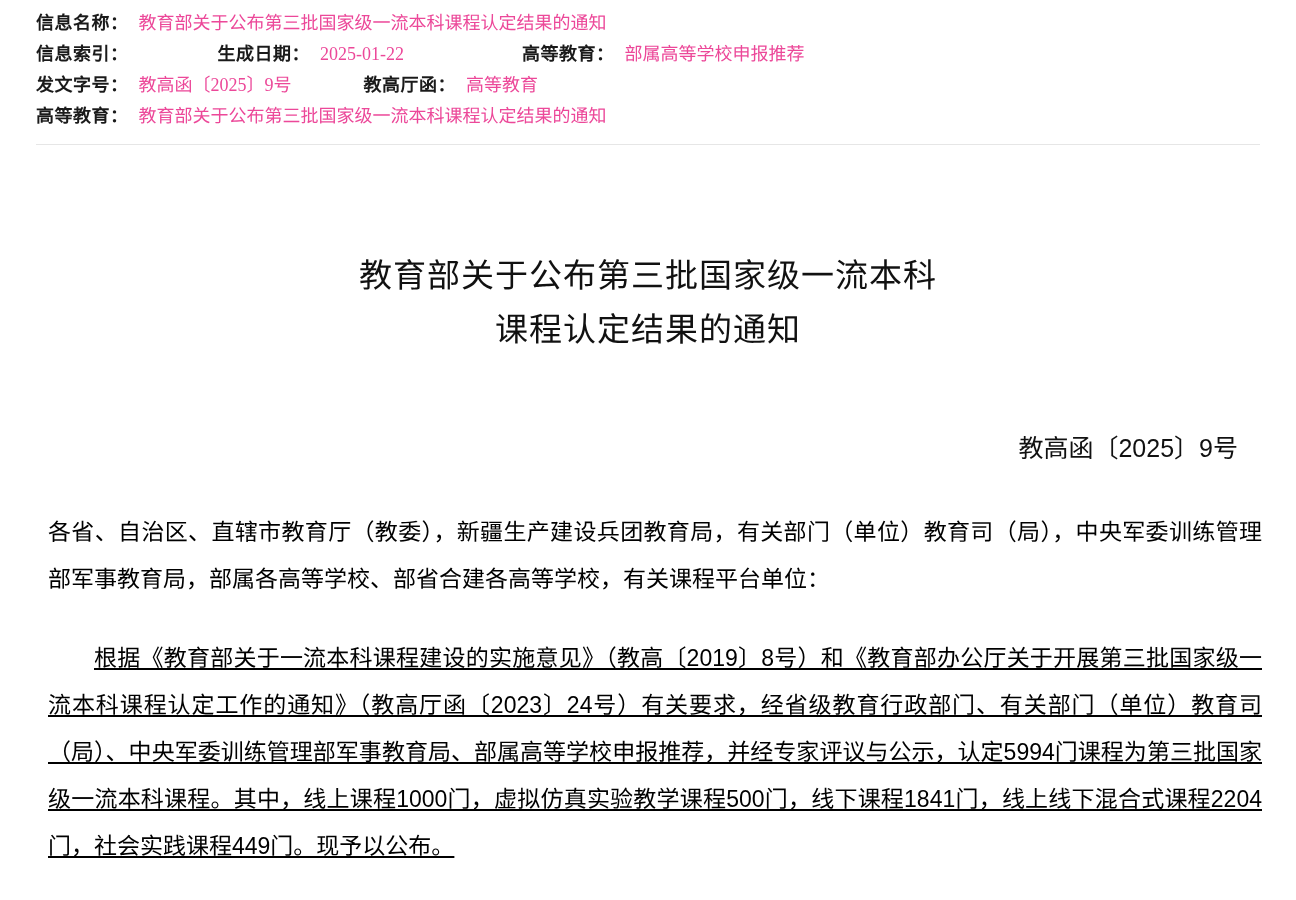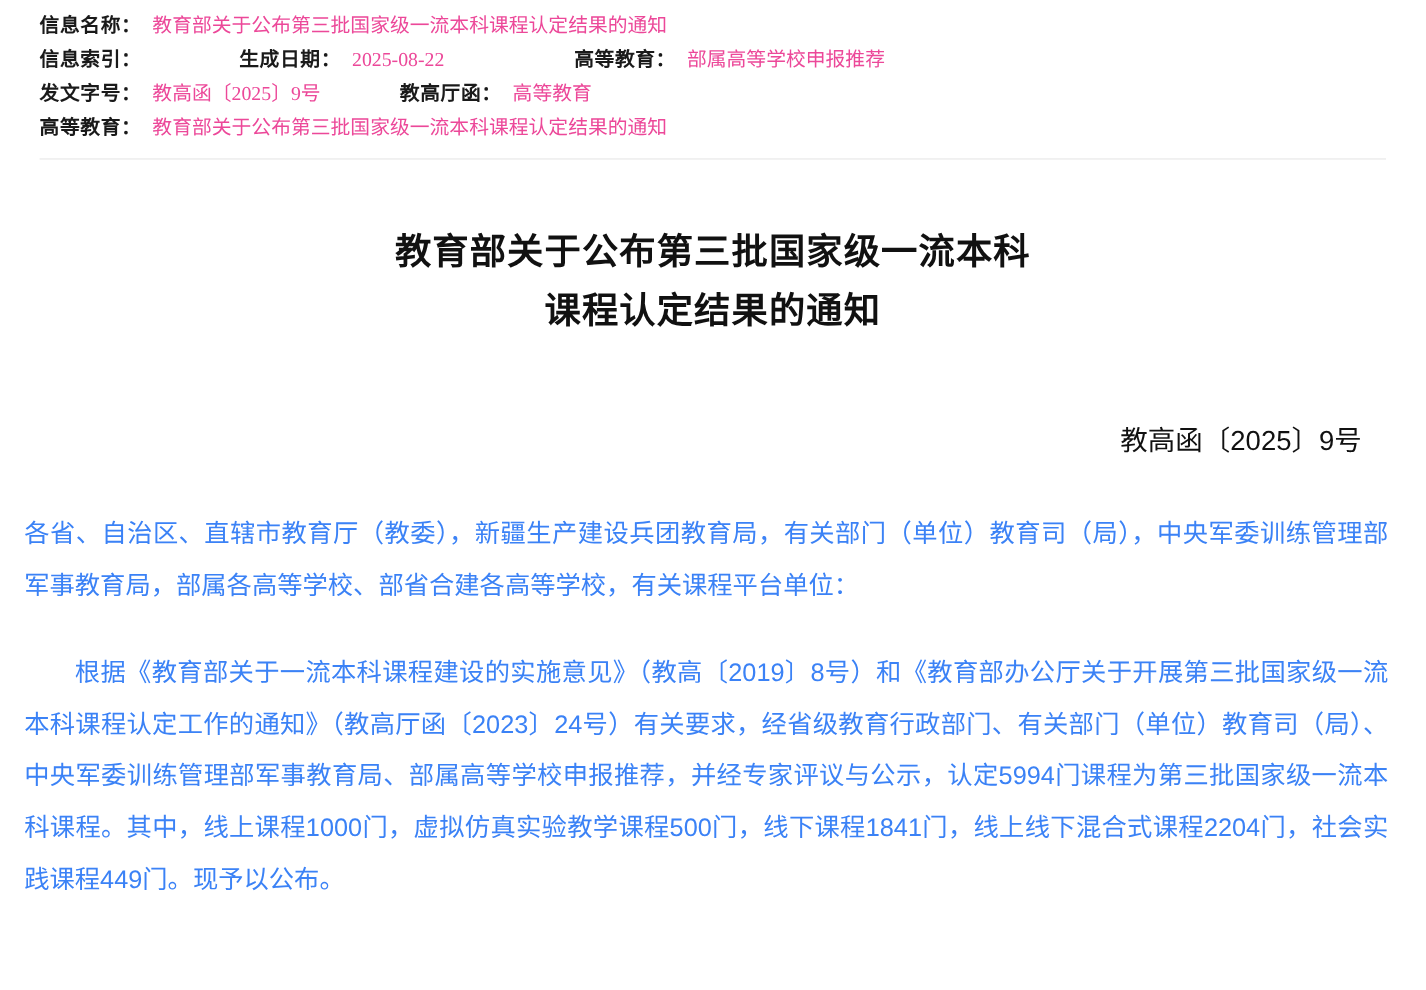--- a/index.html
+++ b/index.html
@@ -53,24 +53,24 @@
 
   .meta-sep {
     height: 1px;
     background: #e6e6e6;
     margin: 12px 0 0 0;
     width: 100%;
   }
 
   
   .doc-title {
-    margin-top: 41px;
+    margin-top: 88px;
     text-align: center;
     font-family: "Liberation Sans", "DejaVu Sans", sans-serif;
-    font-weight: 700;
+    font-weight: 400;
     font-size: 33px;
     line-height: 54px;
     letter-spacing: 1px;
     color: #111111;
   }
   .doc-title .line2 { display: block; }
 
   
   .doc-number {
     margin-top: 74px;
@@ -78,36 +78,37 @@
     text-align: right;
     font-family: "Liberation Sans", "DejaVu Sans", sans-serif;
     font-size: 25px;
     line-height: 34px;
     color: #111111;
   }
 
   
   .body-wrap {
     margin-top: 44px;
-    padding: 0 34px 0 22px;
+    padding: 0 34px 0 48px;
     font-family: "Liberation Sans", "DejaVu Sans", sans-serif;
     font-size: 23px;
     line-height: 47px;
-    color: #3b82f6;
+    color: #000000;
     text-align: justify;
     text-justify: inter-ideograph;
   }
   .para {
     margin: 0;
   }
   .para + .para {
     margin-top: 32px;
   }
   .indent {
     text-indent: 2em;
+    text-decoration: underline;
   }
 </style>
 </head>
 <body>
 
 <div class="page">
 
   <div class="meta">
 
     <div class="meta-row">
@@ -116,21 +117,21 @@
         <span class="meta-value">教育部关于公布第三批国家级一流本科课程认定结果的通知</span>
       </span>
     </div>
 
     <div class="meta-row">
       <span class="meta-cell">
         <span class="meta-label">信息索引：</span>
       </span>
       <span class="meta-cell gap-60">
         <span class="meta-label">生成日期：</span>
-        <span class="meta-value">2025-08-22</span>
+        <span class="meta-value">2025-01-22</span>
       </span>
       <span class="meta-cell gap-110">
         <span class="meta-label">高等教育：</span>
         <span class="meta-value">部属高等学校申报推荐</span>
       </span>
     </div>
 
     <div class="meta-row">
       <span class="meta-cell">
         <span class="meta-label">发文字号：</span>

